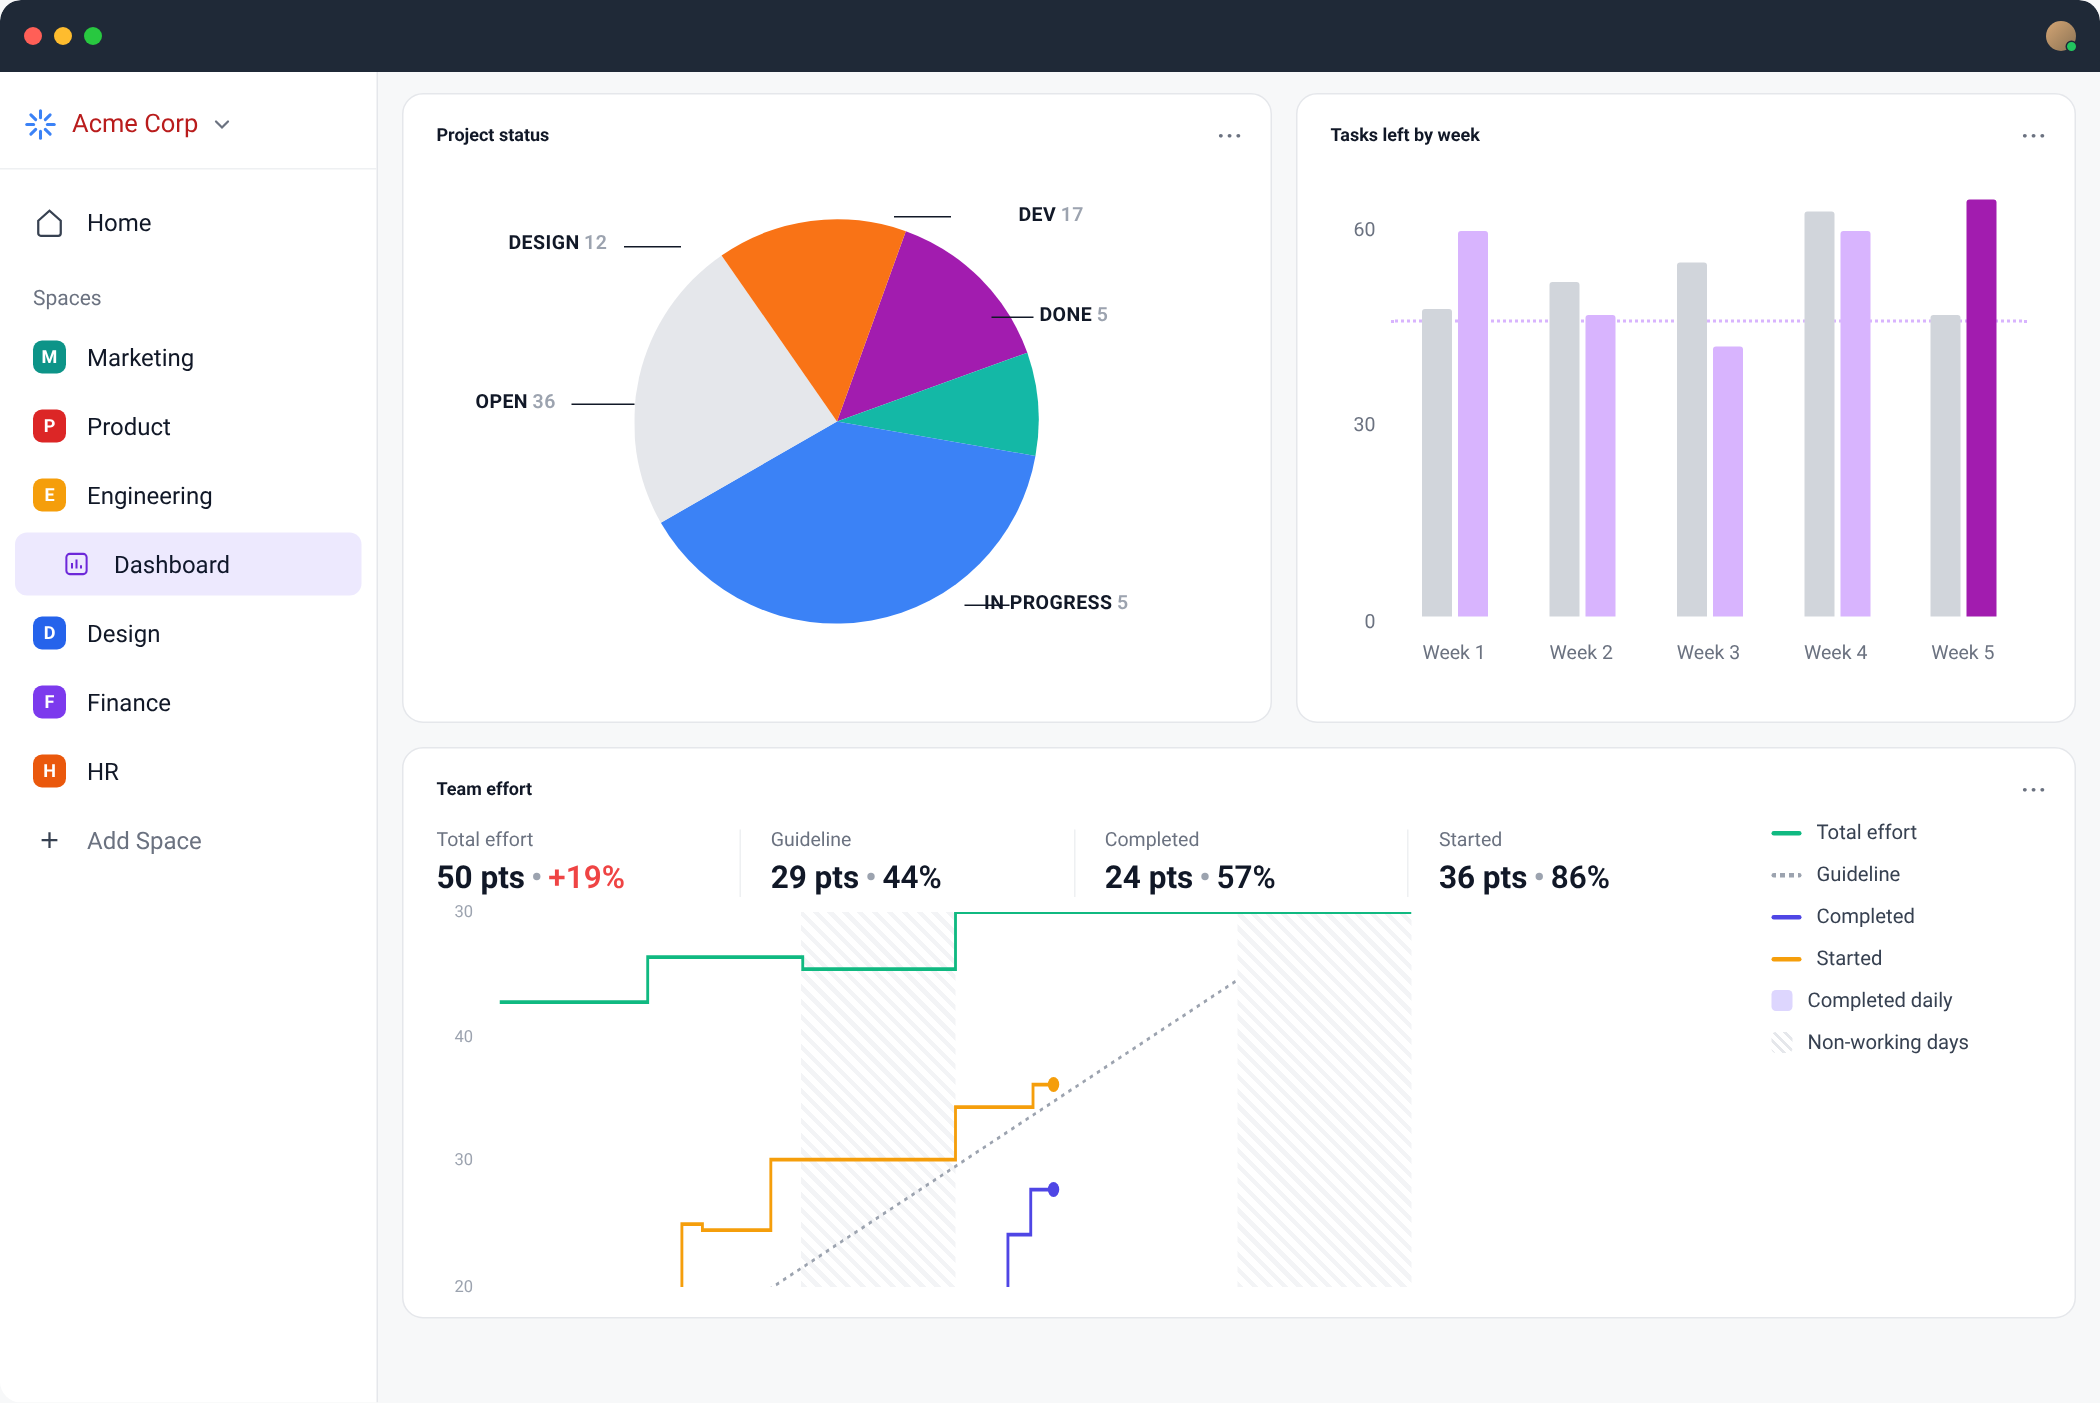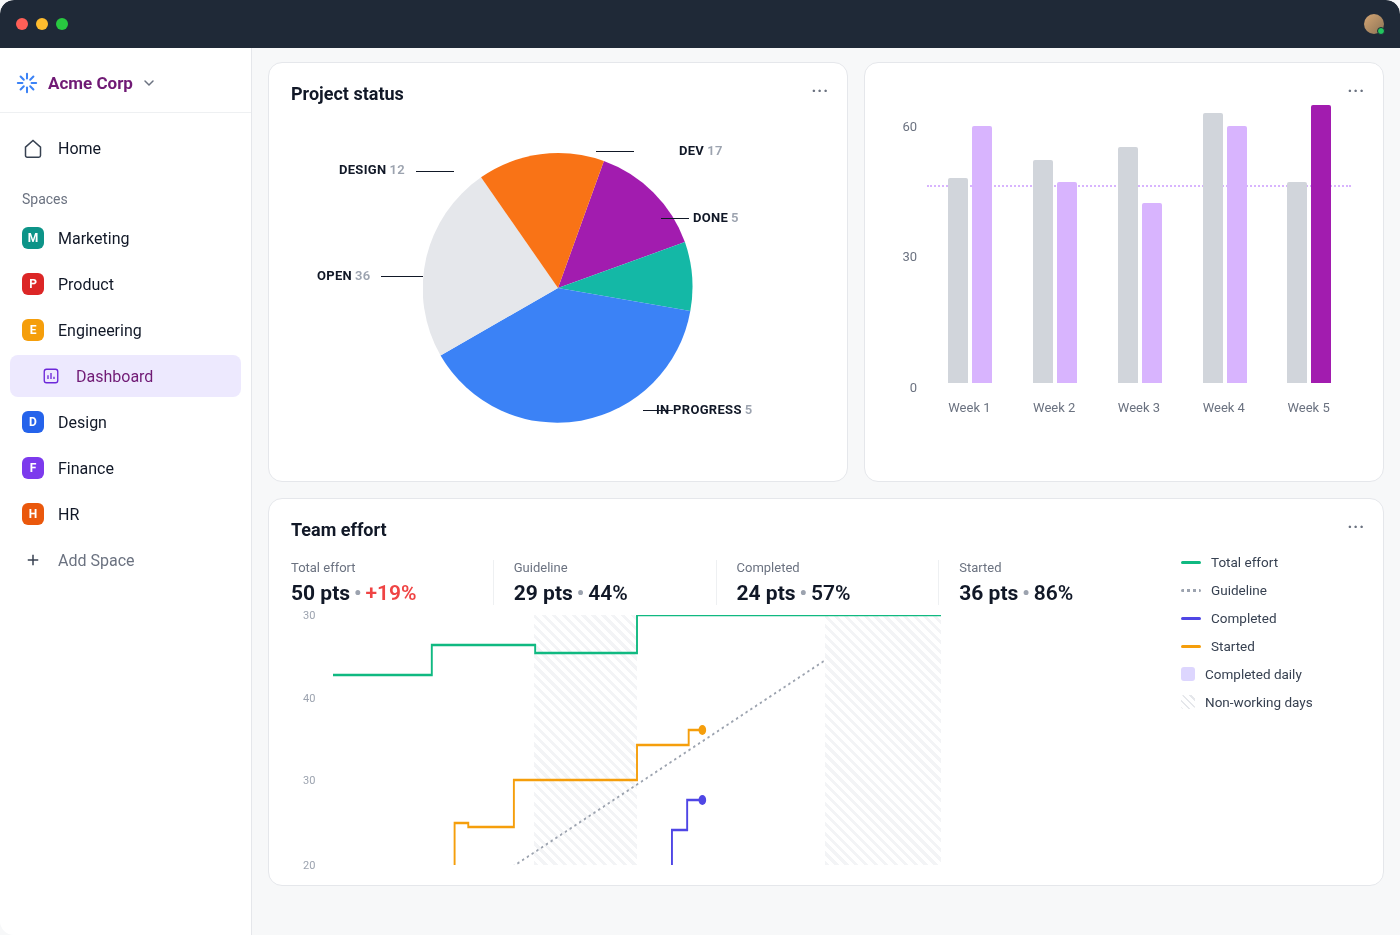--- a/index.html
+++ b/index.html
@@ -11,37 +11,37 @@
 .dot.yellow { background: #febc2e; }
 .dot.green { background: #28c840; }
 .avatar-wrap { position: absolute; right: 16px; width: 20px; height: 20px; }
 .avatar { width: 20px; height: 20px; border-radius: 50%; background: linear-gradient(135deg,#d4a574,#8b7355); }
 .presence { position: absolute; bottom: -1px; right: -1px; width: 8px; height: 8px; border-radius: 50%; background: #22c55e; border: 1.5px solid #1f2937; }
 
 .main { display: flex; height: calc(100% - 48px); }
 .sidebar { width: 252px; background: #fff; border-right: 1px solid #e5e7eb; padding: 16px 10px; }
 .workspace { display: flex; align-items: center; gap: 10px; padding: 8px 10px 18px; border-bottom: 1px solid #eef0f2; margin: 0 -10px 14px; }
 .logo { width: 22px; height: 22px; margin-left: 6px; }
-.workspace-name { font-size: 17px; font-weight: 700; color: #701a75; }
+.workspace-name { font-size: 17px; font-weight: 400; color: #b91c1c; }
 .chev { color: #6b7280; }
 
 .nav-item { display: flex; align-items: center; gap: 14px; padding: 10px 12px; border-radius: 8px; cursor: pointer; color: #111827; font-size: 16px; margin-bottom: 4px; }
 .nav-item .icon { width: 22px; height: 22px; display: flex; align-items: center; justify-content: center; color: #374151; }
-.nav-item.active { background: #ede9fe; color: #701a75; }
+.nav-item.active { background: #ede9fe; color: #0f172a; }
 .nav-item.active .icon { color: #6d28d9; }
 .nav-item.sub { padding-left: 30px; }
 .nav-item.space .sq { width: 22px; height: 22px; border-radius: 6px; display: flex; align-items: center; justify-content: center; color: #fff; font-size: 12px; font-weight: 700; }
 .nav-item.add { color: #6b7280; }
 .badge { margin-left: auto; background: #ec4899; color: #fff; border-radius: 10px; min-width: 22px; height: 20px; font-size: 12px; font-weight: 700; display: flex; align-items: center; justify-content: center; padding: 0 6px; }
 .section-label { font-size: 14px; color: #6b7280; padding: 18px 12px 10px; }
 
 .content { flex: 1; padding: 14px 16px; overflow: auto; }
 .row1 { display: flex; gap: 16px; margin-bottom: 16px; }
 .card { background: #fff; border: 1px solid #e5e7eb; border-radius: 14px; padding: 20px 22px; position: relative; }
-.card-title { font-size: 18px; font-weight: 700; color: #111827; margin-bottom: 14px; }
+.card-title { font-size: 12px; font-weight: 700; color: #111827; margin-bottom: 14px; }
 .more-btn { position: absolute; top: 18px; right: 18px; color: #6b7280; font-weight: 700; cursor: pointer; letter-spacing: 1px; }
 
 .pie-card { flex: 1; min-height: 420px; }
 .pie-area { position: relative; width: 100%; height: 340px; }
 .pie-svg { position: absolute; left: 50%; top: 50%; transform: translate(-50%,-50%); }
 .pie-label { position: absolute; font-size: 13px; font-weight: 700; color: #111827; letter-spacing: 0.3px; }
 .pie-label .cnt { color: #9ca3af; font-weight: 600; margin-left: 3px; }
 .pie-line { position: absolute; height: 1px; background: #111827; }
 
 .bar-card { width: 520px; min-height: 420px; }
@@ -193,20 +193,21 @@
           <div class="pie-line" style="top:292px; left:352px; width:30px;"></div>
           <div class="pie-label" style="top:284px; left:365px;"><span>IN PROGRESS</span><span class="cnt">5</span></div>
           <div class="pie-line" style="top:53px; left:125px; width:38px;"></div>
           <div class="pie-label" style="top:44px; left:48px;"><span>DESIGN</span><span class="cnt">12</span></div>
           <div class="pie-line" style="top:158px; left:90px; width:42px;"></div>
           <div class="pie-label" style="top:150px; left:26px;"><span>OPEN</span><span class="cnt">36</span></div>
         </div>
       </div>
 
       <div class="card bar-card">
+        <div class="card-title">Tasks left by week</div>
         <div class="more-btn">···</div>
         <div class="bar-chart">
           <div class="y-axis">
             <div class="y-tick" style="top:14%">60</div>
             <div class="y-tick" style="top:57%">30</div>
             <div class="y-tick" style="top:100%">0</div>
           </div>
           <div class="plot">
             <div class="dashed-line" style="top:34%"></div>
             <div class="bar-group" style="left:5%">

